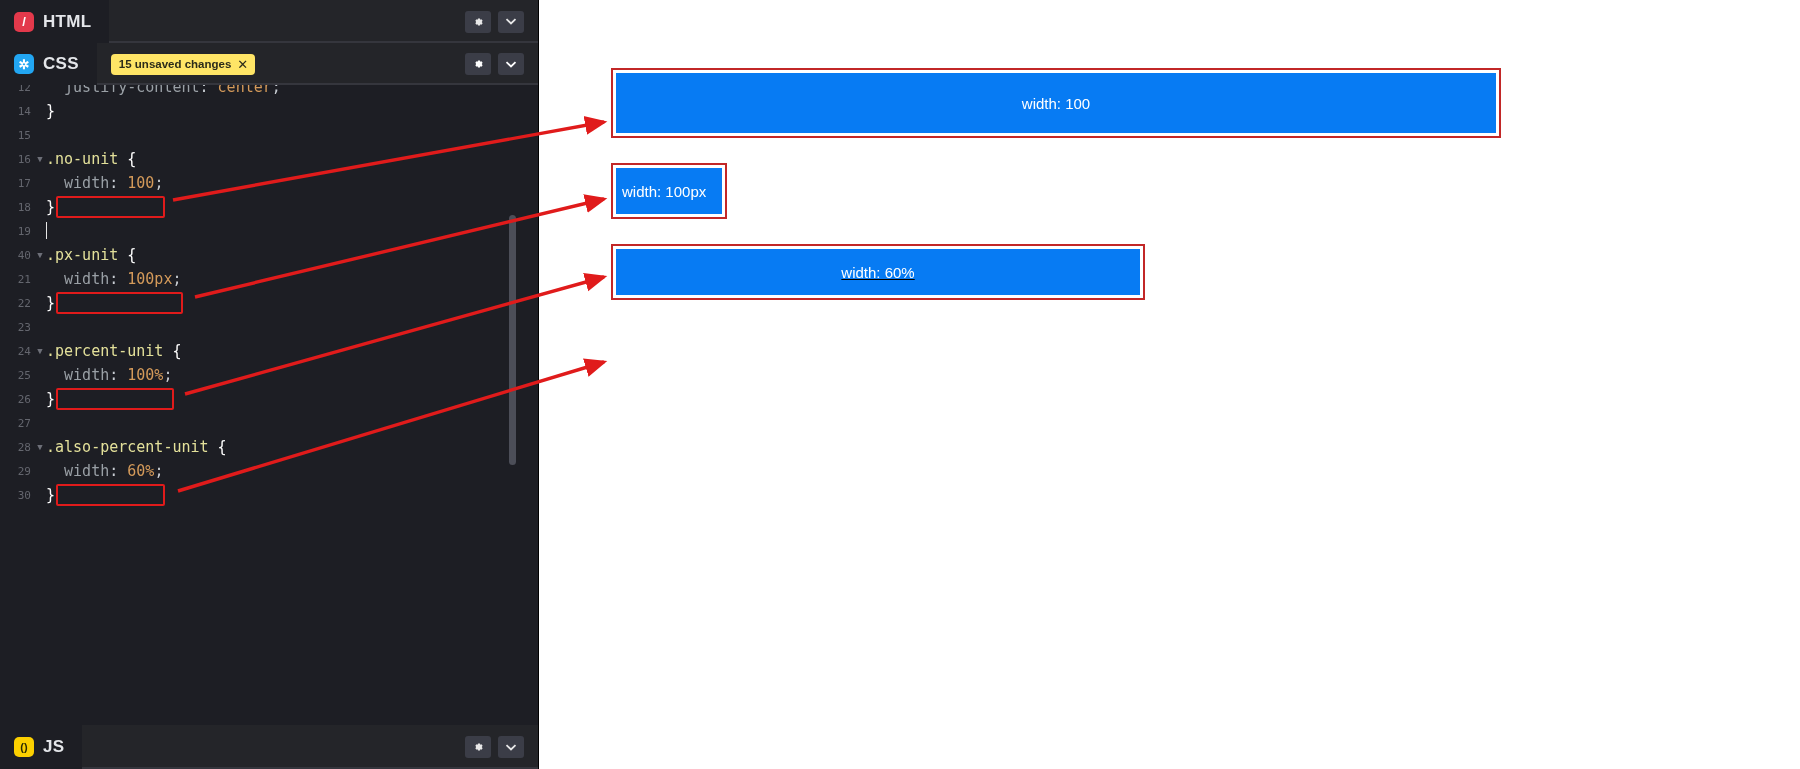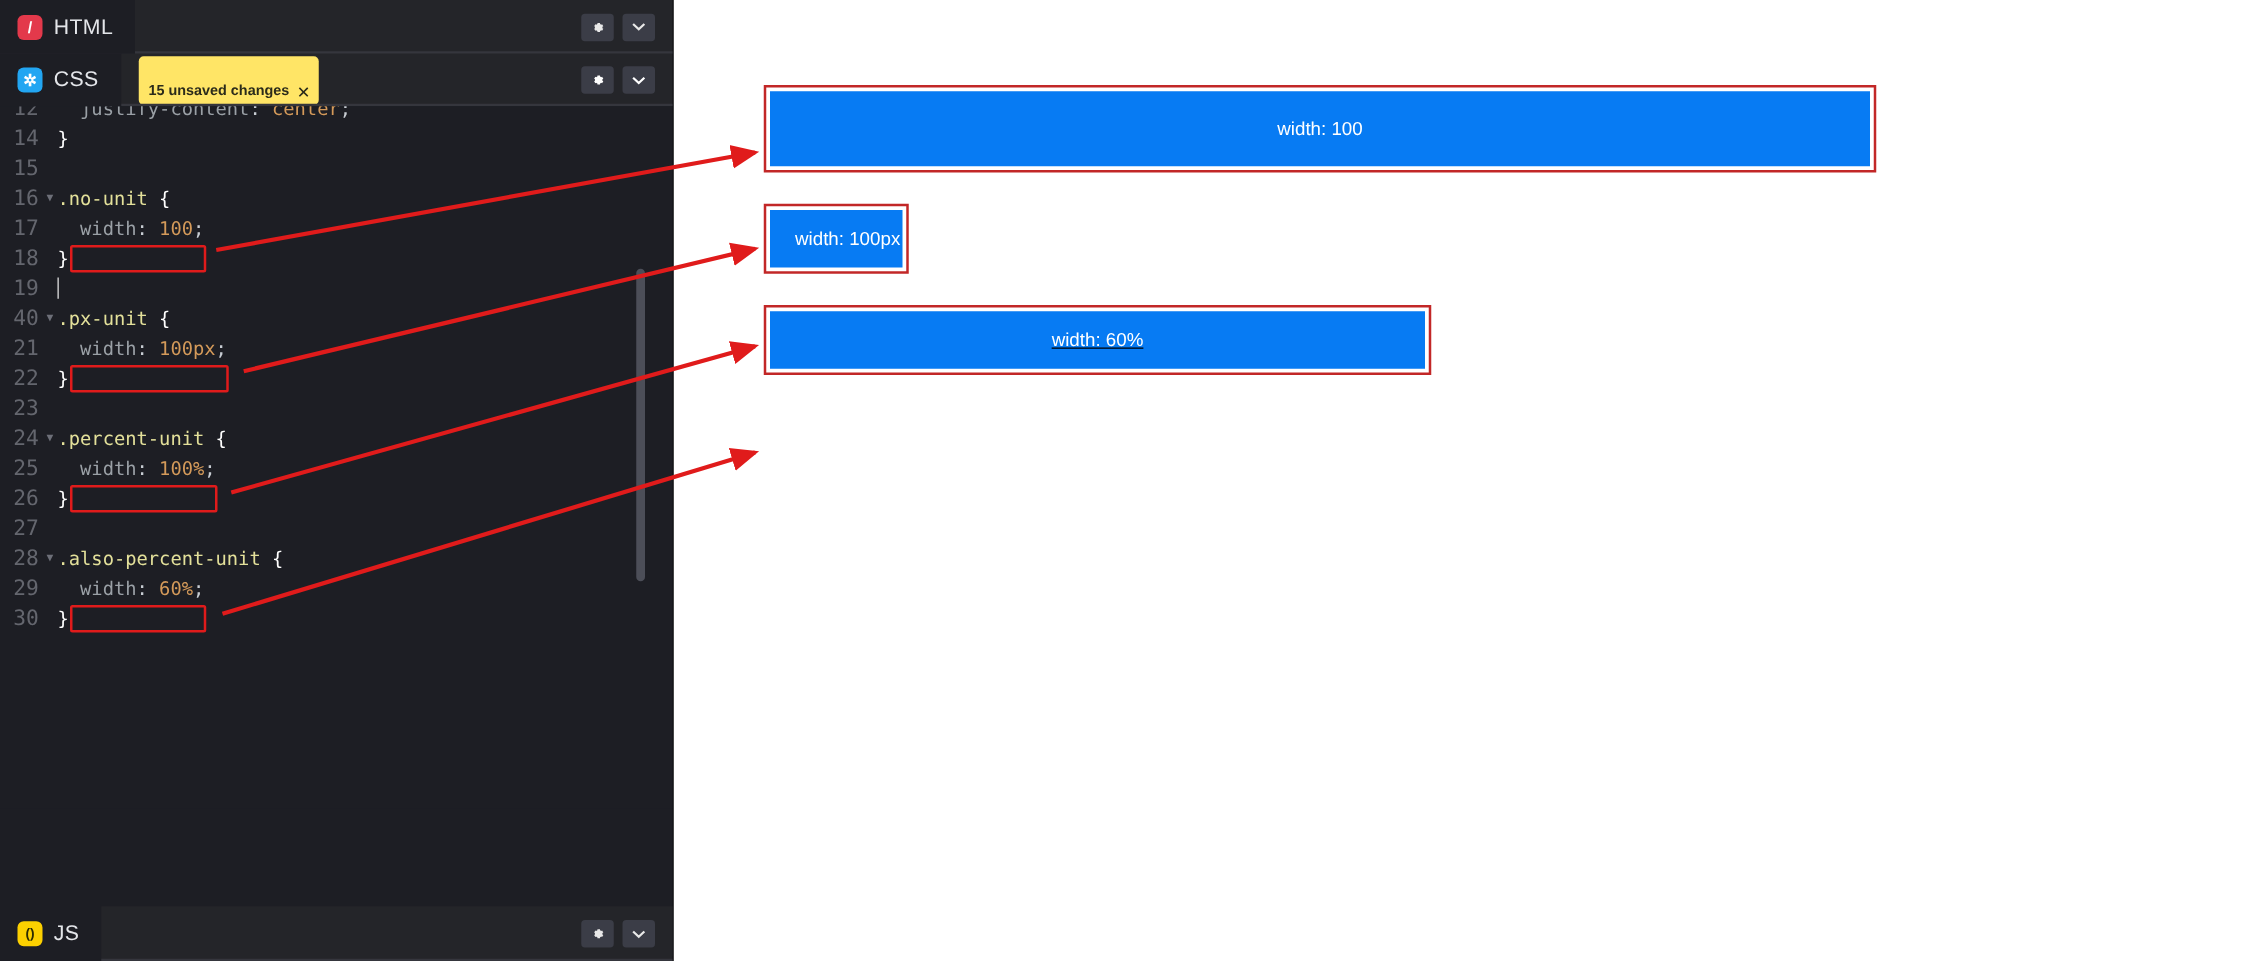--- a/index.html
+++ b/index.html
@@ -43,21 +43,21 @@
     display: flex;
     align-items: center;
     padding: 0 18px 0 14px;
     background: #1d1e24;
     position: relative;
     z-index: 2;
   }
   .pane-label {
     color: #e4e6ea;
     font-size: 17px;
-    font-weight: normal;
+    font-weight: bold;
     letter-spacing: .3px;
     margin-left: 9px;
   }
 
   .lang-badge {
     width: 20px; height: 20px;
     border-radius: 5px;
     display: flex; align-items: center; justify-content: center;
     font-size: 13px; font-weight: bold; line-height: 1;
   }
@@ -65,21 +65,21 @@
   .lang-css  { background: #22a6f2; color: #fff; }
   .lang-js   { background: #fcd000; color: #2b2b00; }
 
   .unsaved-pill {
     margin-left: 14px;
     background: #ffe566;
     color: #2b2b1a;
     font-size: 11.5px;
     font-weight: bold;
     border-radius: 4px;
-    padding: 21px 7px 3px 8px;
+    padding: 3px 7px 3px 8px;
     display: flex; align-items: center; gap: 6px;
     white-space: nowrap;
   }
   .unsaved-x { font-weight: normal; font-size: 13px; cursor: pointer; }
 
   .bar-actions {
     position: absolute;
     right: 14px; top: 50%;
     transform: translateY(-50%);
     display: flex; gap: 7px;
@@ -112,21 +112,21 @@
     height: 24px;
     align-items: center;
     font-family: "DejaVu Sans Mono", monospace;
     font-size: 15px;
     white-space: pre;
   }
   .ln {
     width: 34px;
     text-align: right;
     color: #64666e;
-    font-size: 17px;
+    font-size: 11px;
     flex: 0 0 34px;
     padding-right: 3px;
     font-family: "DejaVu Sans Mono", monospace;
   }
   .fold {
     width: 12px;
     flex: 0 0 12px;
     color: #6d6f78;
     font-size: 9px;
     text-align: center;
@@ -314,21 +314,21 @@
   </div>
 
   <div id="preview">
     <div class="demo-wrap" id="demo-wrap">
         <div class="demo-outer">
           <div class="demo-box" style="height: 60px;">
             <span>width: 100</span>
           </div>
         </div>
         <div class="demo-outer" style="width: 116px;">
-          <div class="demo-box" style="height: 46px; justify-content: flex-start; padding-left: 20px;">
+          <div class="demo-box" style="height: 46px; justify-content: flex-start; padding-left: 6px;">
             <span>width: 100px</span>
           </div>
         </div>
         <div class="demo-outer" style="width: 60%; text-decoration: underline;">
           <div class="demo-box" style="height: 46px;">
             <span>width: 60%</span>
           </div>
         </div>
       </div>
   </div>

